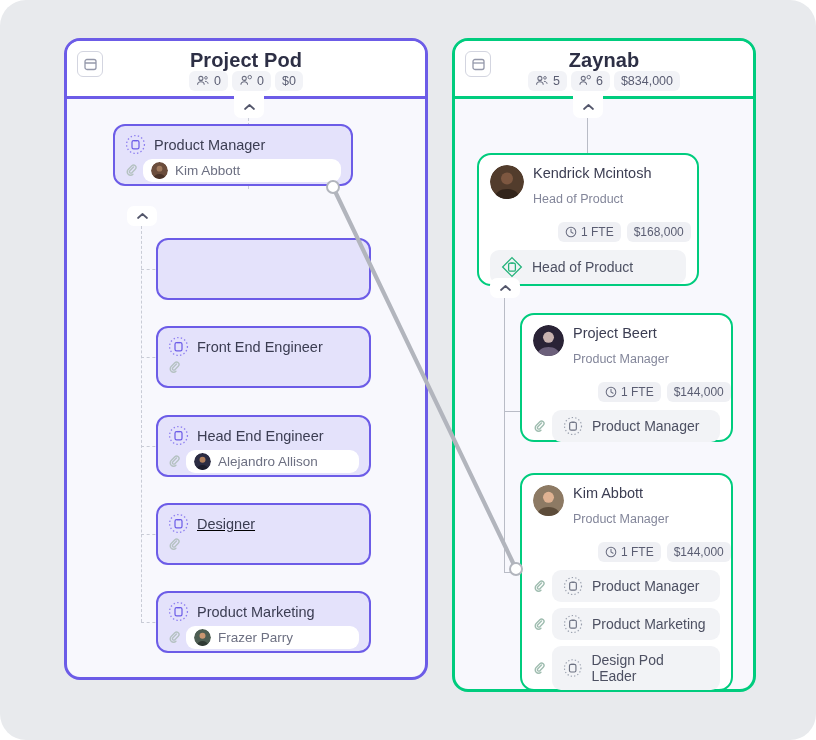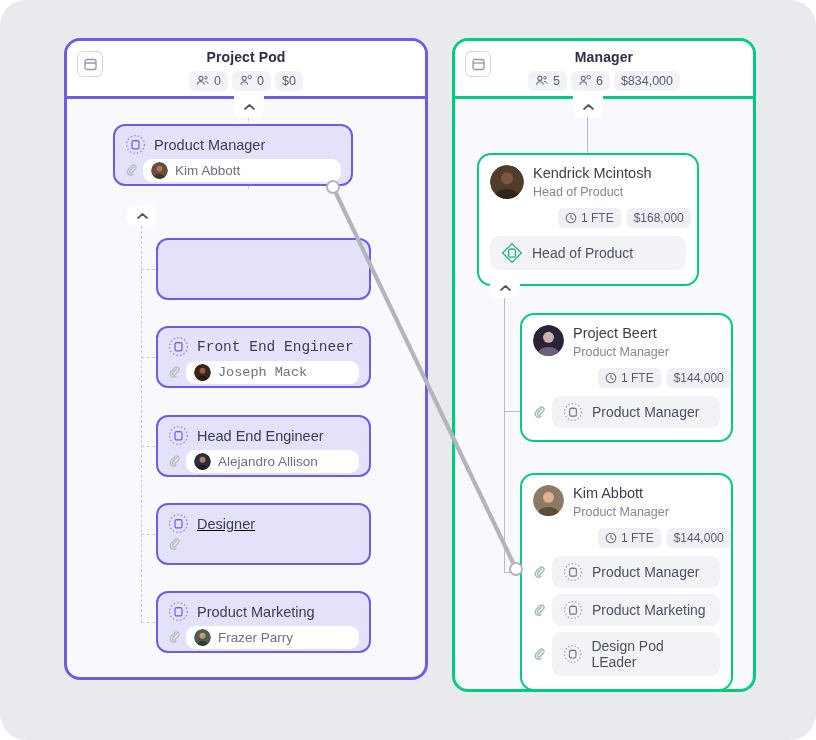--- a/index.html
+++ b/index.html
@@ -35,21 +35,21 @@
   .panel.purple .panel-header{ border-bottom:3px solid #6c5ce7; }
   .panel.green  .panel-header{ border-bottom:3px solid #00cc7e; }
 
   .panel-icon-btn{
     position:absolute;left:10px;top:10px;width:24px;height:24px;
     border:1.4px solid #d3d5e0;border-radius:6px;background:#fff;
     display:flex;align-items:center;justify-content:center;
   }
   .panel-title{
     position:absolute;left:0;right:0;top:8px;
-    text-align:center;font-size:14px;font-weight:bold;color:#2d2f45;
+    text-align:center;font-size:20px;font-weight:bold;color:#2d2f45;
     letter-spacing:.1px;
   }
   .panel-metrics{
     position:absolute;left:0;right:0;top:30px;
     display:flex;justify-content:center;gap:4px;align-items:center;
   }
   .metric{
     display:flex;align-items:center;gap:4px;
     background:#f2f3f7;border-radius:6px;
     padding:3px 7px;font-size:12.5px;color:#5a5d72;
@@ -100,21 +100,21 @@
   }
   .assignee-name{ font-size:13.5px;color:#6d7082; }
 
   
   .person-card{
     position:absolute;box-sizing:border-box;
     background:#ffffff;border:2.5px solid #00cc7e;border-radius:14px;
     z-index:4;
   }
   .person-head{ display:flex;gap:9px;padding:10px 12px 0 11px; }
-  .person-meta{ display:flex;flex-direction:column;gap:4px; }
+  .person-meta{ display:flex;flex-direction:column;gap:11px; }
   .person-name{ font-size:14.5px;color:#3b3d52; }
   .person-role{ font-size:12.5px;color:#83869a; }
   .person-chips{ display:flex;gap:6px;margin-top:5px;padding-left:25px; }
   .chip{
     display:flex;align-items:center;gap:4px;
     background:#eff0f4;border-radius:6px;padding:3px 7px;
     font-size:12px;color:#5a5d72;white-space:nowrap;
   }
   .assign-list{ padding:8px 11px 10px 11px;display:flex;flex-direction:column;gap:6px; }
   .assign-row{ display:flex;align-items:center;gap:6px; }
@@ -210,41 +210,33 @@
 
     <div class="dashline-h" style="left:74px;top:228px;width:20px;"></div>
     <div class="dashline-h" style="left:74px;top:316px;width:20px;"></div>
     <div class="dashline-h" style="left:74px;top:405px;width:20px;"></div>
     <div class="dashline-h" style="left:74px;top:493px;width:20px;"></div>
     <div class="dashline-h" style="left:74px;top:581px;width:20px;"></div>
 
     <div class="role-card" style="left:89px;top:197px;width:215px;height:62px;">
     </div>
 
-    <div class="role-card" style="left:89px;top:285px;width:215px;height:62px;font-family:Liberation Mono, monospace;">
+    <div class="role-card" style="left:89px;top:285px;width:215px;height:62px;">
       <div class="role-card-head">
         <svg width="21" height="21" viewBox="0 0 24 24">
           <circle cx="12" cy="12" r="10.2" fill="none" stroke="#8d7ef0" stroke-width="1.5" stroke-dasharray="1.6 2.6"></circle>
           <rect x="8" y="7.5" width="8" height="9.5" rx="1.8" fill="none" stroke="#6c5ce7" stroke-width="1.4"></rect>
           <line x1="10.2" y1="7.5" x2="13.8" y2="7.5" stroke="#6c5ce7" stroke-width="1.4"></line>
         </svg>
         <span class="role-card-title">Front End Engineer</span>
       </div>
       <div class="assignee-row">
         <svg width="13" height="13" viewBox="0 0 16 16">
           <path d="M11.5 5.2 6.1 10.6a2.1 2.1 0 0 0 3 3l5.1-5.1a3.6 3.6 0 0 0-5.1-5.1L3.6 9a5 5 0 0 0 7.1 7.1" fill="none" stroke="#b5c2c2" stroke-width="2.1" stroke-linecap="round" transform="scale(0.82) translate(1.2,-0.6)"></path>
         </svg>
-        <div class="assignee-pill">
-          <svg class="avatar" width="17" height="17" viewBox="0 0 20 20">
-            <circle cx="10" cy="10" r="10" fill="#3b241a"></circle>
-            <circle cx="10" cy="8" r="3.5" fill="#8e5f42"></circle>
-            <path d="M3 20c.8-4 3.6-5.8 7-5.8s6.2 1.8 7 5.8z" fill="#241510"></path>
-          </svg>
-          <span class="assignee-name">Joseph Mack</span>
-        </div>
       </div>
     </div>
 
     <div class="role-card" style="left:89px;top:374px;width:215px;height:62px;">
       <div class="role-card-head">
         <svg width="21" height="21" viewBox="0 0 24 24">
           <circle cx="12" cy="12" r="10.2" fill="none" stroke="#8d7ef0" stroke-width="1.5" stroke-dasharray="1.6 2.6"></circle>
           <rect x="8" y="7.5" width="8" height="9.5" rx="1.8" fill="none" stroke="#6c5ce7" stroke-width="1.4"></rect>
           <line x1="10.2" y1="7.5" x2="13.8" y2="7.5" stroke="#6c5ce7" stroke-width="1.4"></line>
         </svg>
@@ -307,21 +299,21 @@
   </div>
 
   <div class="panel green" style="left:452px;top:38px;width:304px;height:654px;">
     <div class="panel-header">
       <div class="panel-icon-btn">
         <svg width="13" height="13" viewBox="0 0 13 13">
           <rect x="1" y="1.5" width="11" height="10" rx="2" fill="none" stroke="#9498aa" stroke-width="1.3"></rect>
           <line x1="1" y1="5" x2="12" y2="5" stroke="#9498aa" stroke-width="1.3"></line>
         </svg>
       </div>
-      <div class="panel-title">Manager</div>
+      <div class="panel-title">Zaynab</div>
       <div class="panel-metrics">
         <div class="metric">
           <svg width="14" height="14" viewBox="0 0 16 16">
             <circle cx="5.6" cy="5" r="2.3" fill="none" stroke="#6b6e81" stroke-width="1.2"></circle>
             <path d="M1.8 12.2c0-2.1 1.7-3.4 3.8-3.4s3.8 1.3 3.8 3.4" fill="none" stroke="#6b6e81" stroke-width="1.2"></path>
             <circle cx="11.4" cy="4.4" r="1.5" fill="none" stroke="#6b6e81" stroke-width="1.1"></circle>
             <path d="M10.2 8.4c2 0 3.6 1 3.6 2.8" fill="none" stroke="#6b6e81" stroke-width="1.1"></path>
           </svg>
           <span>5</span>
         </div>

